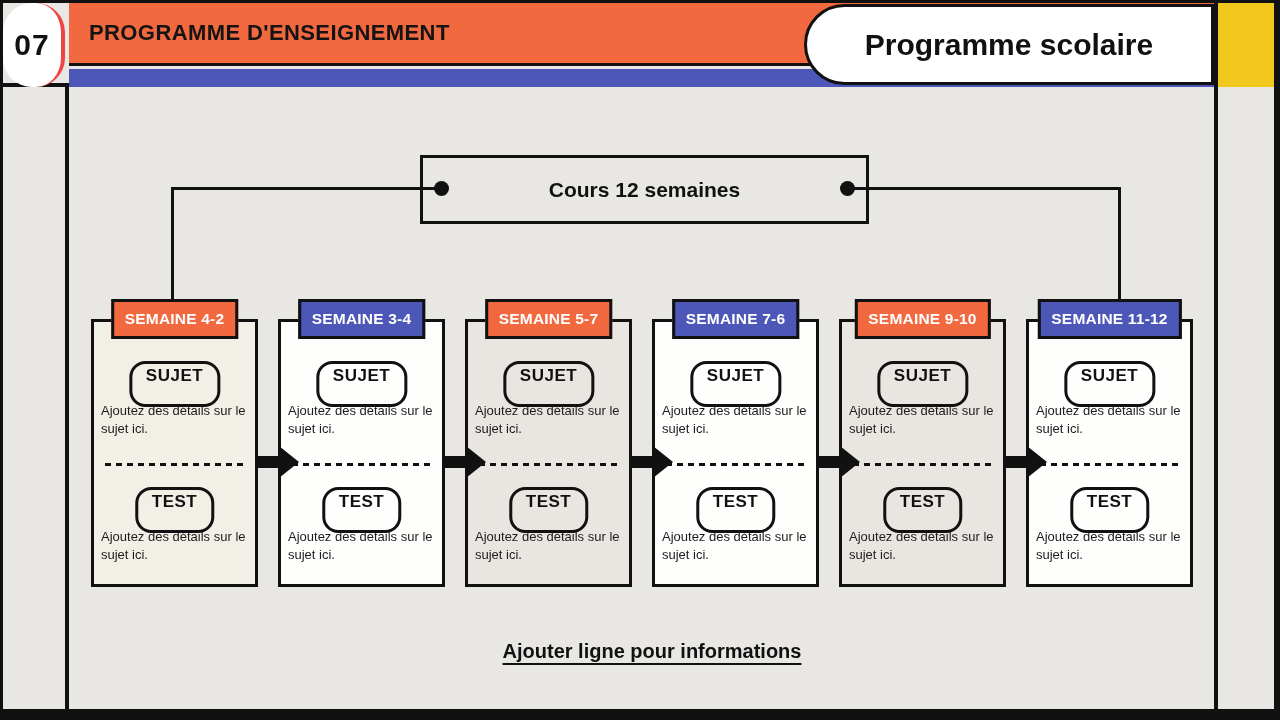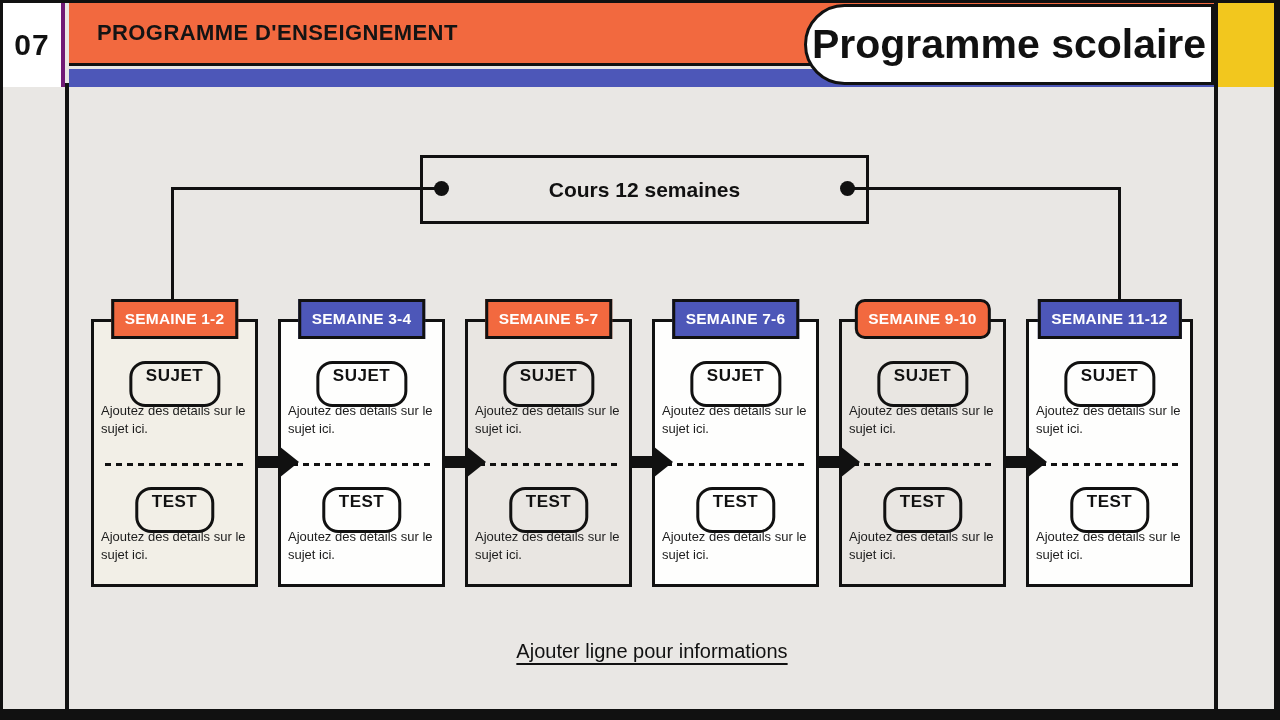--- a/index.html
+++ b/index.html
@@ -6,35 +6,35 @@
   html,body { width:1280px; height:720px; }
   body { font-family:"Liberation Sans", sans-serif; background:#e9e7e4; }
 
   .page { position:relative; width:1280px; height:720px; overflow:hidden;
           border:3px solid #111; border-right-width:6px; background:#e9e7e4; }
 
   
   .header { position:absolute; left:0; top:0; width:100%; height:84px;
             border-bottom:4px solid #111; z-index:10; }
   .num-box { position:absolute; left:0; top:0; width:62px; height:84px;
-             background:#fff; border-right:4px solid #701a75;
+             background:#fff; border-right:4px solid #ef4444;
              display:flex; align-items:center; justify-content:center;
-             font-size:30px; font-weight:700; letter-spacing:1px; color:#111; }
+             font-size:30px; font-weight:700; letter-spacing:1px; color:#111;border-radius:29px; }
   .kicker-strip { position:absolute; left:66px; right:60px; top:0; height:63px;
                   border-bottom:3px solid #111;
-                  display:flex; align-items:center; padding-left:28px; }
+                  display:flex; align-items:center; padding-left:20px; }
   .kicker-text { font-size:22px; font-weight:700; letter-spacing:0.4px; color:#141414; }
   .accent-strip { position:absolute; left:66px; right:60px; top:66px; height:18px; }
   .yellow-block { position:absolute; right:0; top:0; width:60px; height:84px;
                   border-left:4px solid #111; }
   .title-pill { position:absolute; left:801px; top:1px; width:410px; height:81px;
                 background:#fff; border:3px solid #111;
                 border-radius:42px 0 0 42px; z-index:12;
                 display:flex; align-items:center; justify-content:center; }
-  .slide-title { font-size:41px; font-weight:700; color:#111; }
+  .slide-title { font-size:30px; font-weight:700; color:#111; }
 
   
   .rail-line-left  { position:absolute; left:62px;  top:84px; width:4px; height:630px; background:#111; }
   .rail-line-right { position:absolute; left:1211px; top:84px; width:4px; height:630px; background:#111; }
   .bottom-bar { position:absolute; left:0; bottom:0; width:100%; height:8px; background:#111; z-index:11; }
 
   
   .conn { position:absolute; background:#111; }
   .conn-h-left  { left:168px; top:184px; width:272px; height:3px; }
   .conn-h-right { left:842px; top:184px; width:276px; height:3px; }
@@ -66,21 +66,21 @@
 
   
   .arrow { position:absolute; top:443px; display:flex; align-items:center; z-index:5; }
   .a1{left:253px} .a2{left:440px} .a3{left:627px} .a4{left:814px} .a5{left:1001px}
   .arrow .shaft { width:23px; height:12px; background:#111; }
   .arrow .head  { width:0; height:0; border-top:16px solid transparent;
                   border-bottom:16px solid transparent; border-left:20px solid #111; }
 
   
   .footer-note { position:absolute; left:65px; top:637px; width:1148px; text-align:center; }
-  .footer-link { font-size:20px; font-weight:400; color:#111; text-decoration:underline;
+  .footer-link { font-size:20px; font-weight:700; color:#111; text-decoration:underline;
                  text-decoration-thickness:2px; text-underline-offset:5px;margin-left:20px; }
 </style>
 </head>
 <body>
 
 <div class="page" style="background: rgb(233, 231, 228);">
 
   <div class="header">
     <div class="kicker-strip" style="background: rgb(242, 105, 63);">
       <span class="kicker-text">PROGRAMME D'ENSEIGNEMENT</span>
@@ -103,21 +103,21 @@
   <div class="conn conn-h-right"></div>
   <div class="conn conn-v-left"></div>
   <div class="conn conn-v-right"></div>
   <div class="timeline-box">
     <span class="timeline-label">Cours 12 semaines</span>
   </div>
   <div class="dot dot-left"></div>
   <div class="dot dot-right"></div>
 
   <div class="card c1" style="background: rgb(242, 239, 231);">
-    <div class="card-header" style="background: rgb(242, 105, 63);">SEMAINE 1-2</div>
+    <div class="card-header" style="background: rgb(242, 105, 63);">SEMAINE 4-2</div>
     <div class="pill subject">SUJET</div>
     <div class="detail subject">Ajoutez des détails sur le sujet ici.</div>
     <div class="divider"></div>
     <div class="pill test">TEST</div>
     <div class="detail test">Ajoutez des détails sur le sujet ici.</div>
   </div>
 
   <div class="card c2" style="background: rgb(254, 254, 253);">
     <div class="card-header" style="background: rgb(77, 87, 184);">SEMAINE 3-4</div>
     <div class="pill subject">SUJET</div>
@@ -139,21 +139,21 @@
   <div class="card c4" style="background: rgb(254, 254, 253);">
     <div class="card-header" style="background: rgb(77, 87, 184);">SEMAINE 7-6</div>
     <div class="pill subject">SUJET</div>
     <div class="detail subject">Ajoutez des détails sur le sujet ici.</div>
     <div class="divider"></div>
     <div class="pill test">TEST</div>
     <div class="detail test">Ajoutez des détails sur le sujet ici.</div>
   </div>
 
   <div class="card c5" style="background: rgb(233, 230, 226);">
-    <div class="card-header" style="background: rgb(242, 105, 63); border-radius: 10px;">SEMAINE 9-10</div>
+    <div class="card-header" style="background: rgb(242, 105, 63);">SEMAINE 9-10</div>
     <div class="pill subject">SUJET</div>
     <div class="detail subject">Ajoutez des détails sur le sujet ici.</div>
     <div class="divider"></div>
     <div class="pill test">TEST</div>
     <div class="detail test">Ajoutez des détails sur le sujet ici.</div>
   </div>
 
   <div class="card c6" style="background: rgb(254, 254, 253);">
     <div class="card-header" style="background: rgb(77, 87, 184);">SEMAINE 11-12</div>
     <div class="pill subject">SUJET</div>

